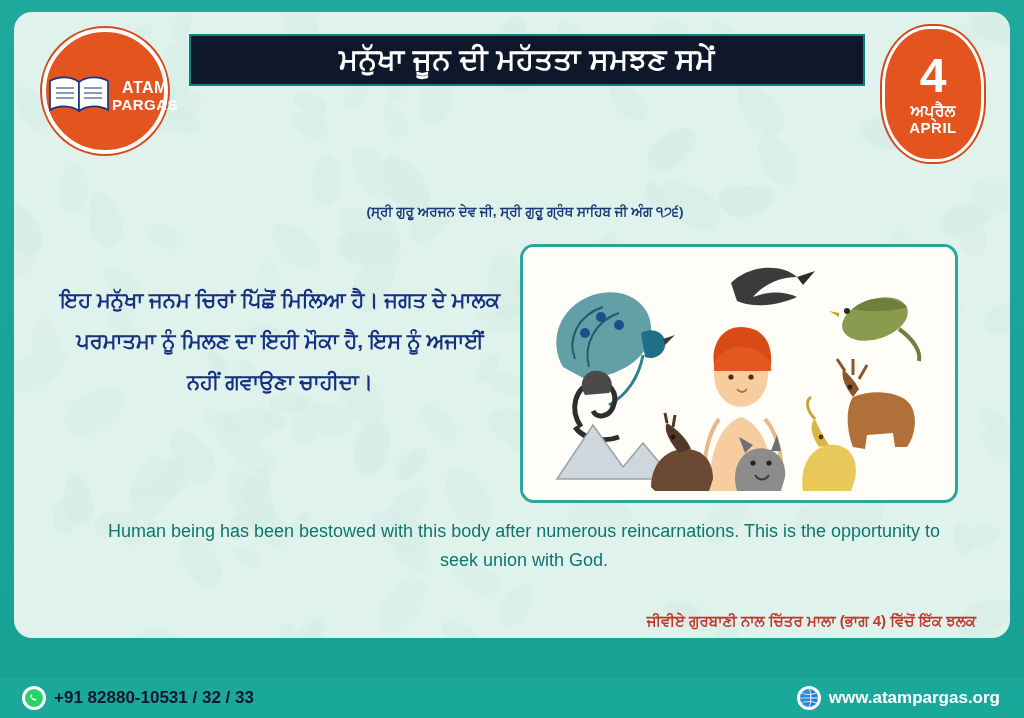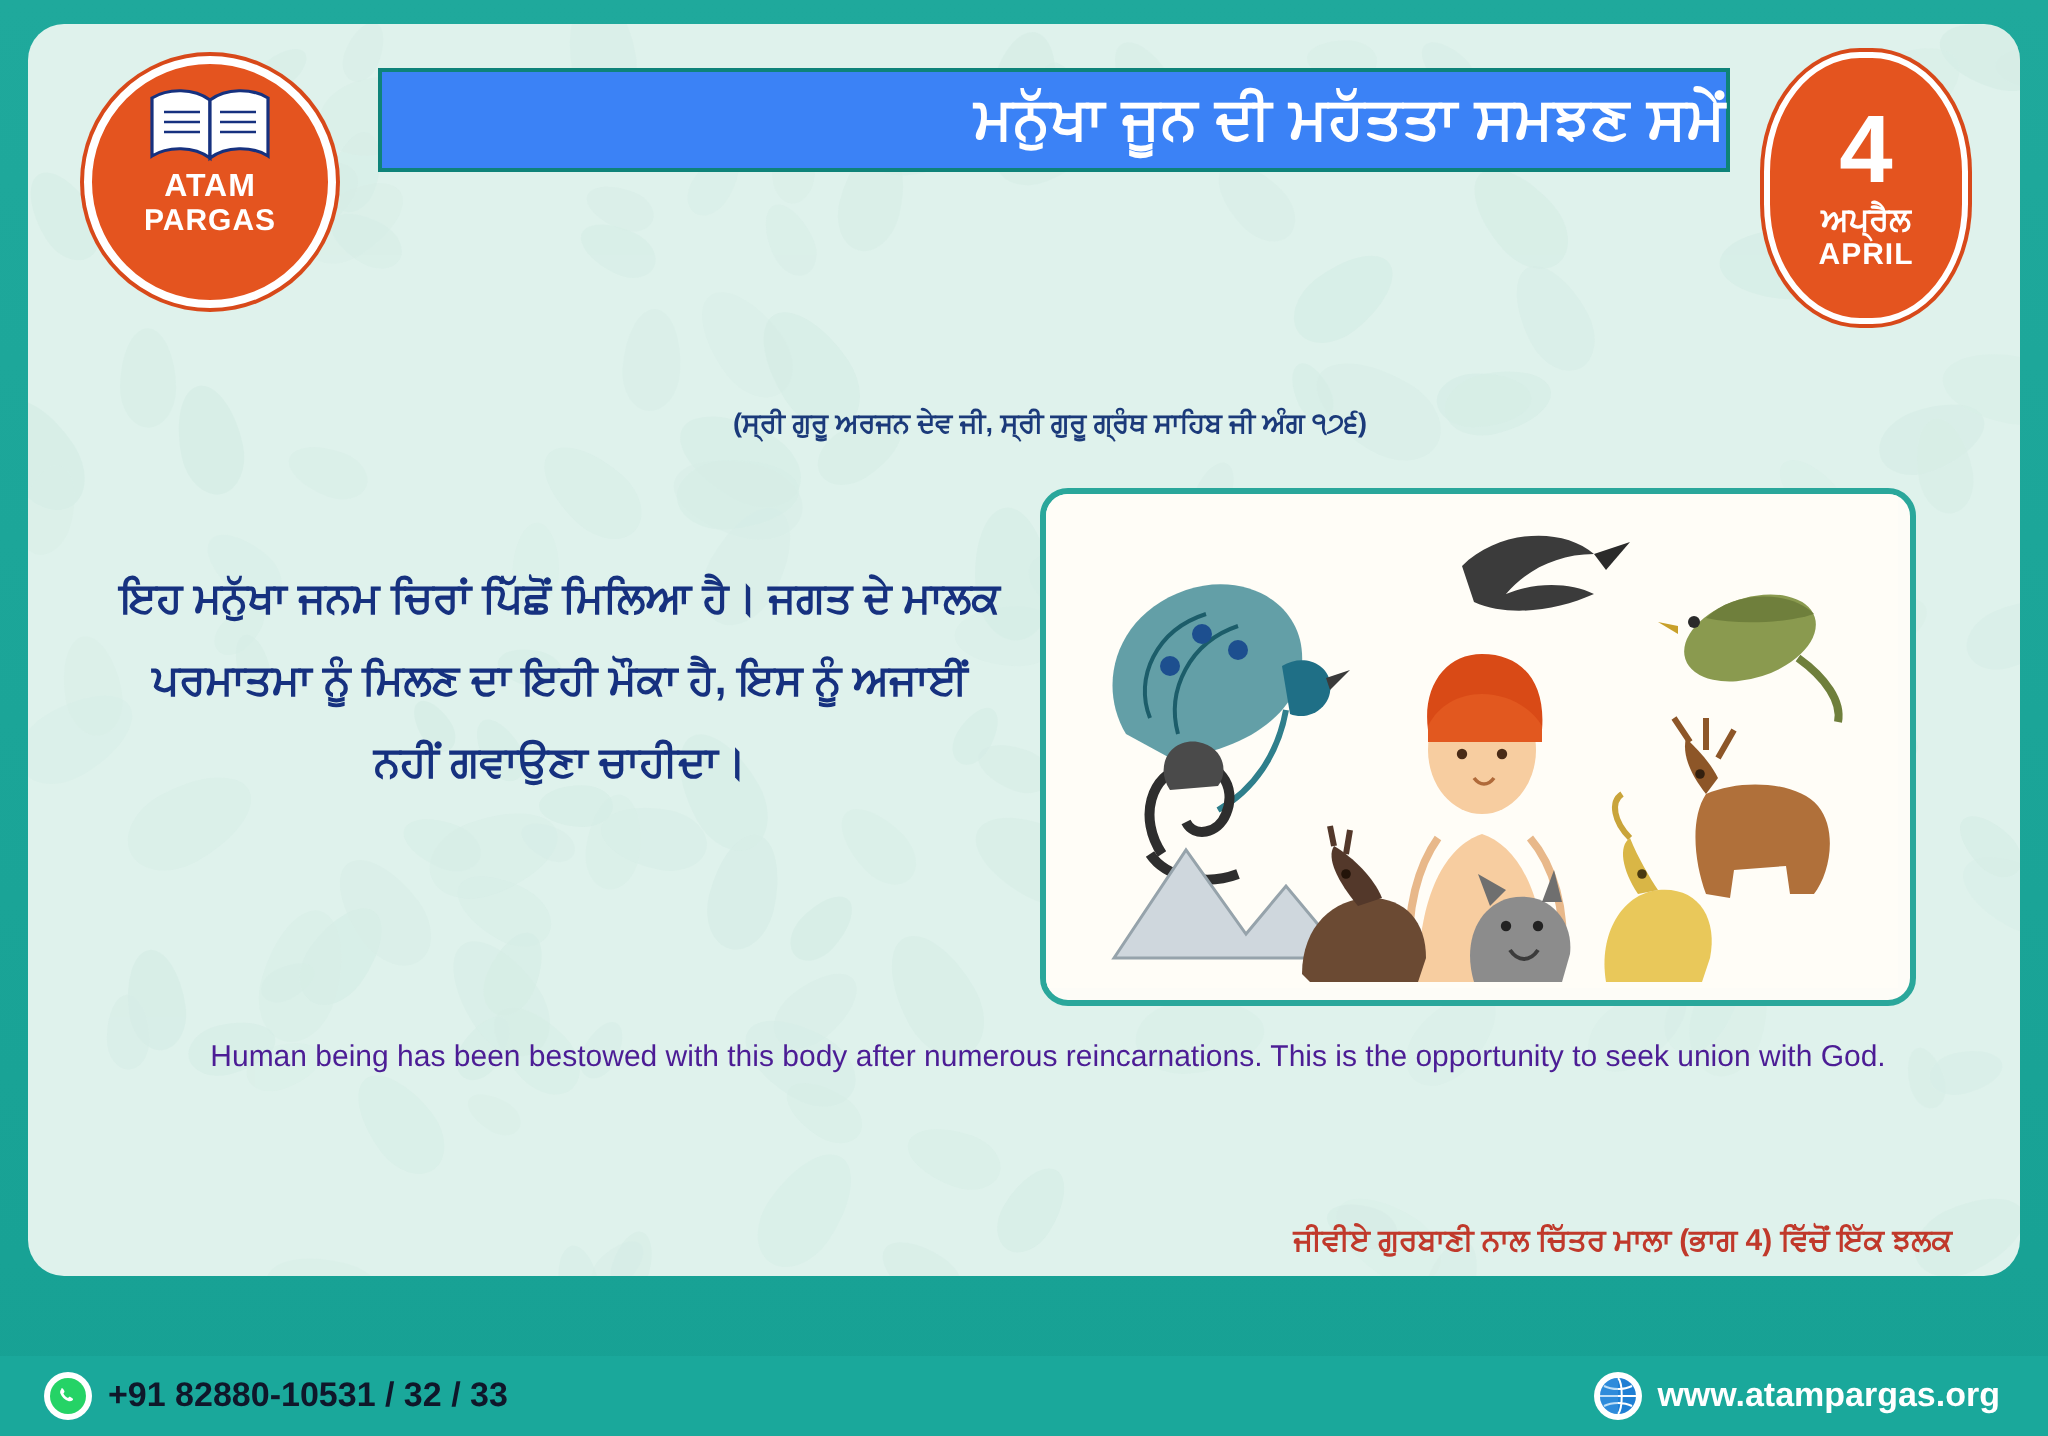--- a/index.html
+++ b/index.html
@@ -52,25 +52,25 @@
     border-radius: 50% 50% 50% 50% / 60% 60% 40% 40%;
     background: #cfe9e1;
   }
   
   .title-bar {
     position: absolute;
     left: 175px;
     top: 22px;
     width: 672px;
     height: 48px;
-    background: #3b82f6;
+    background: #0f172a;
     border: 2px solid #0e8379;
     display: flex;
     align-items: center;
-    justify-content: flex-end;
+    justify-content: center;
   }
   .title-bar .title-text {
     color: #ffffff;
     font-size: 29px;
     font-weight: bold;
     letter-spacing: 0.5px;
     white-space: nowrap;
   }
   .couplet {
     position: absolute;
@@ -102,21 +102,21 @@
     position: absolute;
     left: 28px;
     top: 16px;
     width: 126px;
     height: 126px;
     border-radius: 50%;
     background: #e4541f;
     border: 4px solid #ffffff;
     box-shadow: 0 0 0 2px #d8491a;
     display: flex;
-    flex-direction: column;
+    flex-direction: row;
     align-items: center;
     justify-content: flex-start;
     padding-top: 10px;
     box-sizing: border-box;
   }
   .logo-book {
     width: 66px;
     height: 42px;
     position: relative;
     margin-bottom: 2px;
@@ -180,22 +180,22 @@
     overflow: hidden;
   }
   .illus svg { display:block; }
   
   .en-para {
     position: absolute;
     left: 80px;
     top: 505px;
     width: 860px;
     text-align: center;
-    color: #4c1d95;
-    font-size: 15px;
+    color: #0f766e;
+    font-size: 18px;
     line-height: 1.6;
   }
   .credit {
     position: absolute;
     right: 34px;
     top: 600px;
     font-size: 15px;
     font-weight: bold;
     color: #c0392b;
     white-space: nowrap;

